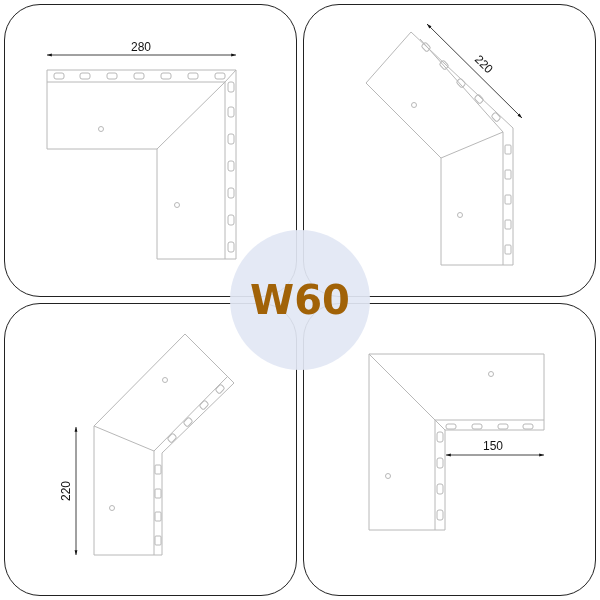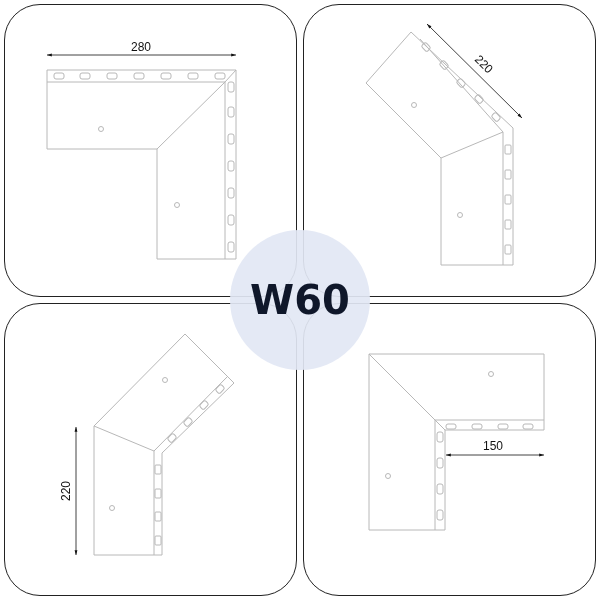--- a/index.html
+++ b/index.html
@@ -4,21 +4,21 @@
   <style>
     html, body { margin:0; padding:0; background:#ffffff; }
     body { width:600px; height:600px; position:relative; overflow:hidden; font-family:"Liberation Sans", sans-serif; }
     .panel { position:absolute; box-sizing:border-box; border:1.5px solid #222; border-radius:36px; background:#fff; }
     #p1 { left:4px; top:4px; width:293px; height:293px; }
     #p2 { left:303px; top:4px; width:293px; height:293px; }
     #p3 { left:4px; top:303px; width:293px; height:293px; }
     #p4 { left:303px; top:303px; width:293px; height:293px; }
     svg.draw { position:absolute; left:0; top:0; width:600px; height:600px; }
     .badge { position:absolute; left:230px; top:230px; width:140px; height:140px; border-radius:50%; background:rgba(226,231,244,0.92); display:flex; align-items:center; justify-content:center; }
-    .badge span { font-family:"DejaVu Sans", sans-serif; font-weight:bold; font-size:40px; color:#0f172a; letter-spacing:0px; }
+    .badge span { font-family:"DejaVu Sans", sans-serif; font-weight:bold; font-size:40px; color:#a16207; letter-spacing:0px; }
     .dimtext { font-family:"Liberation Sans", sans-serif; font-size:12px; fill:#111; }
   </style>
 </head>
 <body>
 
 <div class="panel" id="p1"></div>
 <div class="panel" id="p2"></div>
 <div class="panel" id="p3"></div>
 <div class="panel" id="p4"></div>
 

